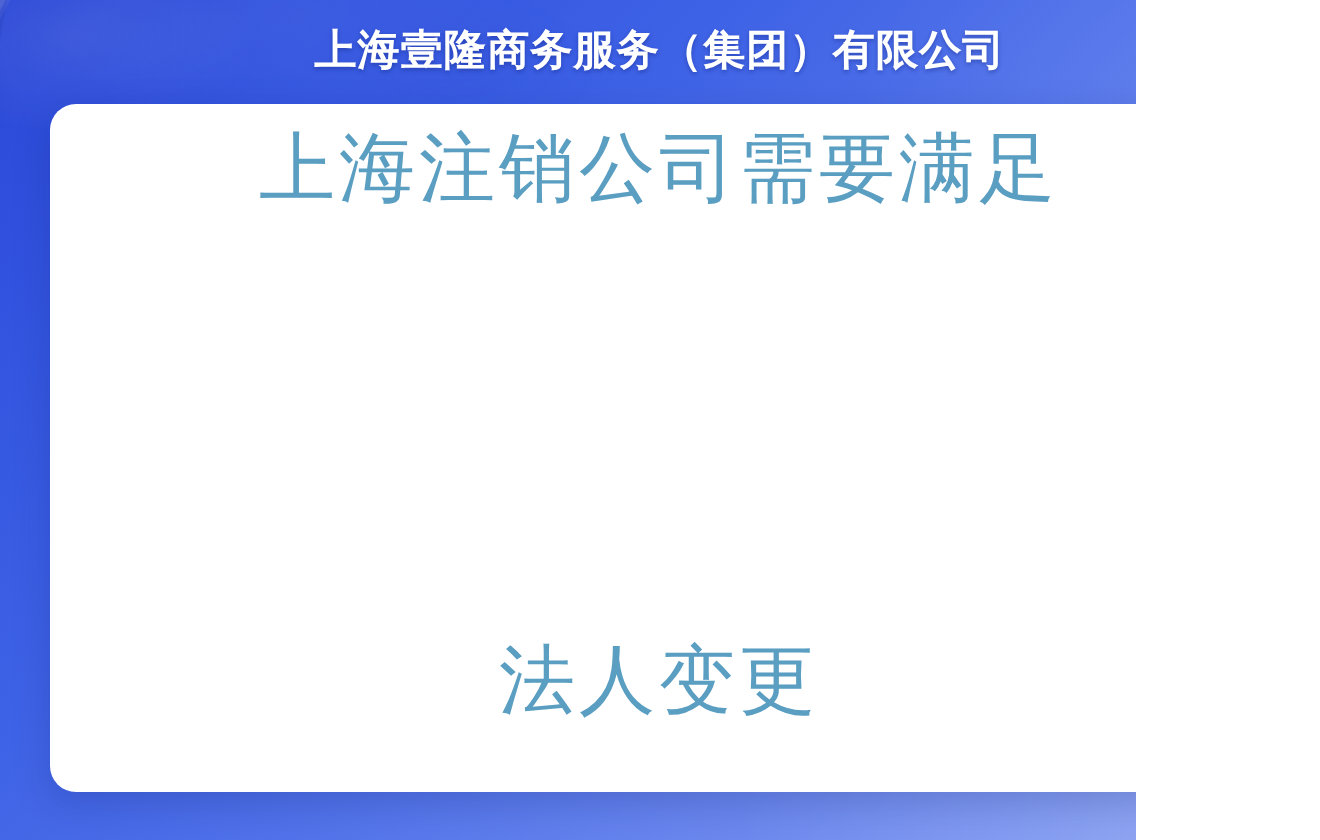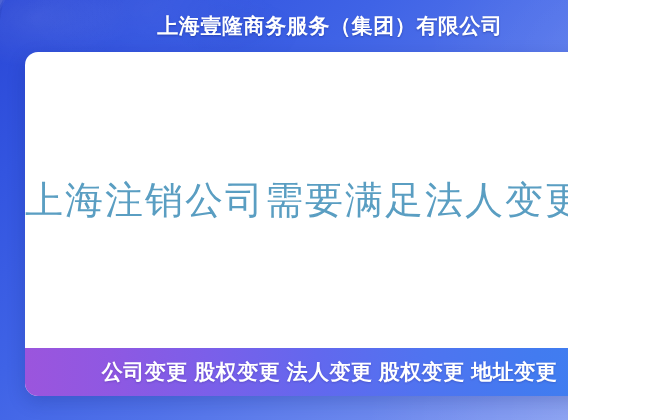--- a/index.html
+++ b/index.html
@@ -79,23 +79,24 @@
     background: #ffffff;
     overflow: hidden;
     box-shadow: 0 6px 18px rgba(15,30,110,0.22);
     display: flex;
     flex-direction: column;
   }
 
   #headline-area {
     flex: 1 1 auto;
     display: flex;
+    flex-direction: column;
     align-items: center;
-    justify-content: flex-start;
-    padding-bottom: 0;
+    justify-content: space-between;
+    padding-bottom: 22px;
   }
 
   .headline-line {
     color: #5a9ec2;
     font-size: 38px;
     font-weight: normal;
     line-height: 66px;
     letter-spacing: 2px;
     white-space: nowrap;
     text-align: center;
@@ -136,19 +137,16 @@
 
   <div id="company-header">上海壹隆商务服务（集团）有限公司</div>
 
   <div id="content-card">
 
     <div id="headline-area">
       <div class="headline-line">上海注销公司需要满足</div>
       <div class="headline-line">法人变更</div>
     </div>
 
-    <div id="services-bar">
-      <div id="services-text">公司变更 股权变更 法人变更 股权变更 地址变更</div>
-    </div>
 
   </div>
 
 </div>
 
 </body></html>

